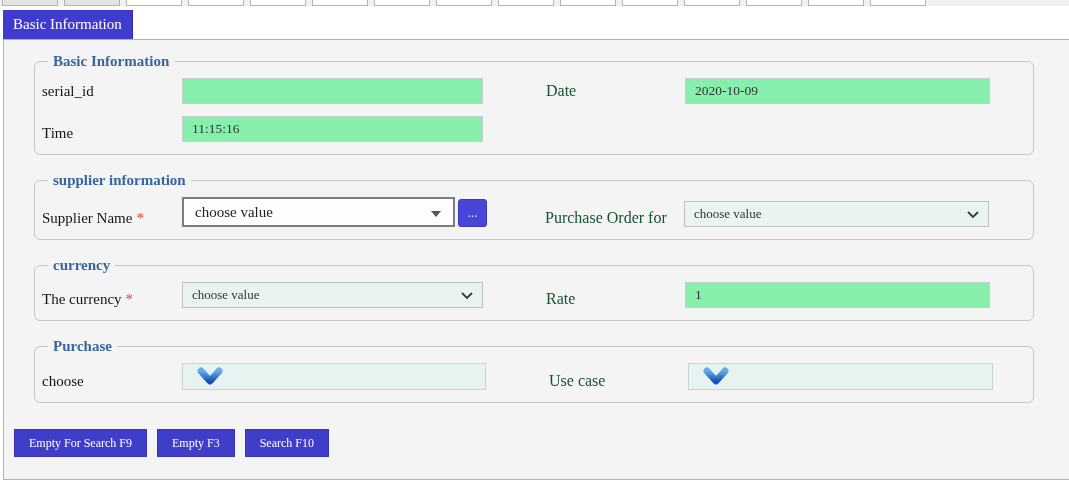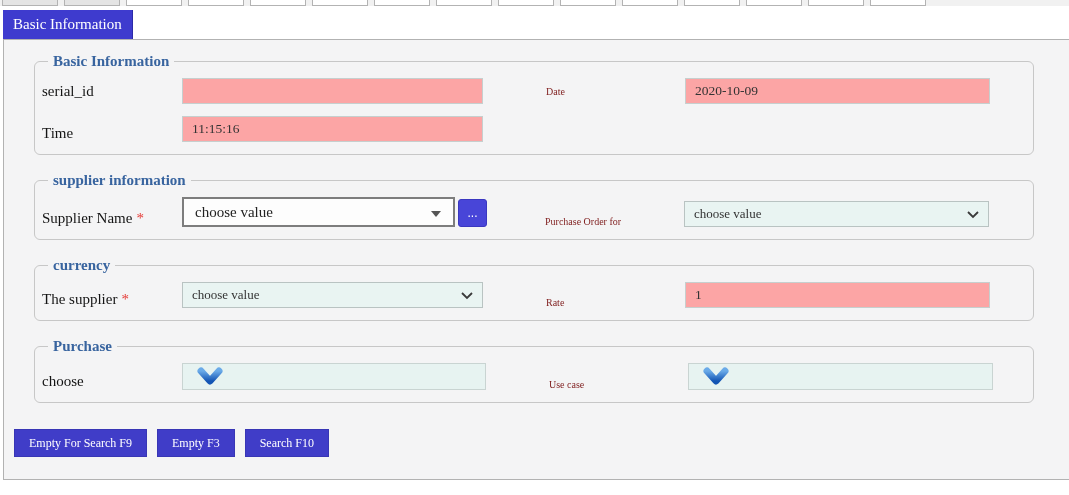--- a/index.html
+++ b/index.html
@@ -24,24 +24,24 @@
            padding-top:13px; }
 
   fieldset { width:1000px; margin:0 0 17px 30px; border:1px solid #c7c7c7; border-radius:6px;
              padding:8px 0 12px 0; }
   legend { margin-left:13px; padding:0 5px; color:#38649f; font-weight:bold; font-size:15px; }
 
   .row { display:flex; align-items:center; margin-bottom:12px; }
   .row:last-child { margin-bottom:0;align-items:flex-end; }
 
   .cl  { width:147px; padding-left:7px; font-size:15px; color:#141414; flex:none; }
-  .cl2 { width:139px; margin-left:63px; font-size:10px; color:#7f1d1d; flex:none; }
+  .cl2 { width:139px; margin-left:63px; font-size:16px; color:#14532d; flex:none; }
   .req { color:#e53935; margin-left:4px; }
 
-  .txt { width:301px; height:26px; background:#fca5a5; border:1px solid #c6cfce;
+  .txt { width:301px; height:26px; background:#86efac; border:1px solid #c6cfce;
          font-family:"Liberation Serif", serif; font-size:13.5px; color:#333;
          padding:0 9px; flex:none; }
   .txt.w2 { width:305px; }
 
   
   .select-box { width:301px; height:26px; background:#e9f4f2; border:1px solid #b9c3c2;
                 display:flex; align-items:center; padding:0 9px; font-size:13px; color:#333;
                 position:relative; cursor:pointer; flex:none; }
   .select-box.w2 { width:305px; }
   .select-box svg { position:absolute; right:9px; top:9px; }
@@ -146,21 +146,21 @@
           <polyline points="1,1 6,6 11,1" fill="none" stroke="#3a3a3a" stroke-width="1.8"></polyline>
         </svg>
       </div>
     </div>
   </fieldset>
 
   <fieldset>
     <legend>currency</legend>
     <div class="row">
       <div class="cl">
-        <span>The supplier</span><span class="req">*</span>
+        <span>The currency</span><span class="req">*</span>
       </div>
       <div class="select-box">
         <span>choose value</span>
         <svg width="12" height="8" viewBox="0 0 12 8">
           <polyline points="1,1 6,6 11,1" fill="none" stroke="#3a3a3a" stroke-width="1.8"></polyline>
         </svg>
       </div>
       <div class="cl2">
         <span>Rate</span>
       </div>

